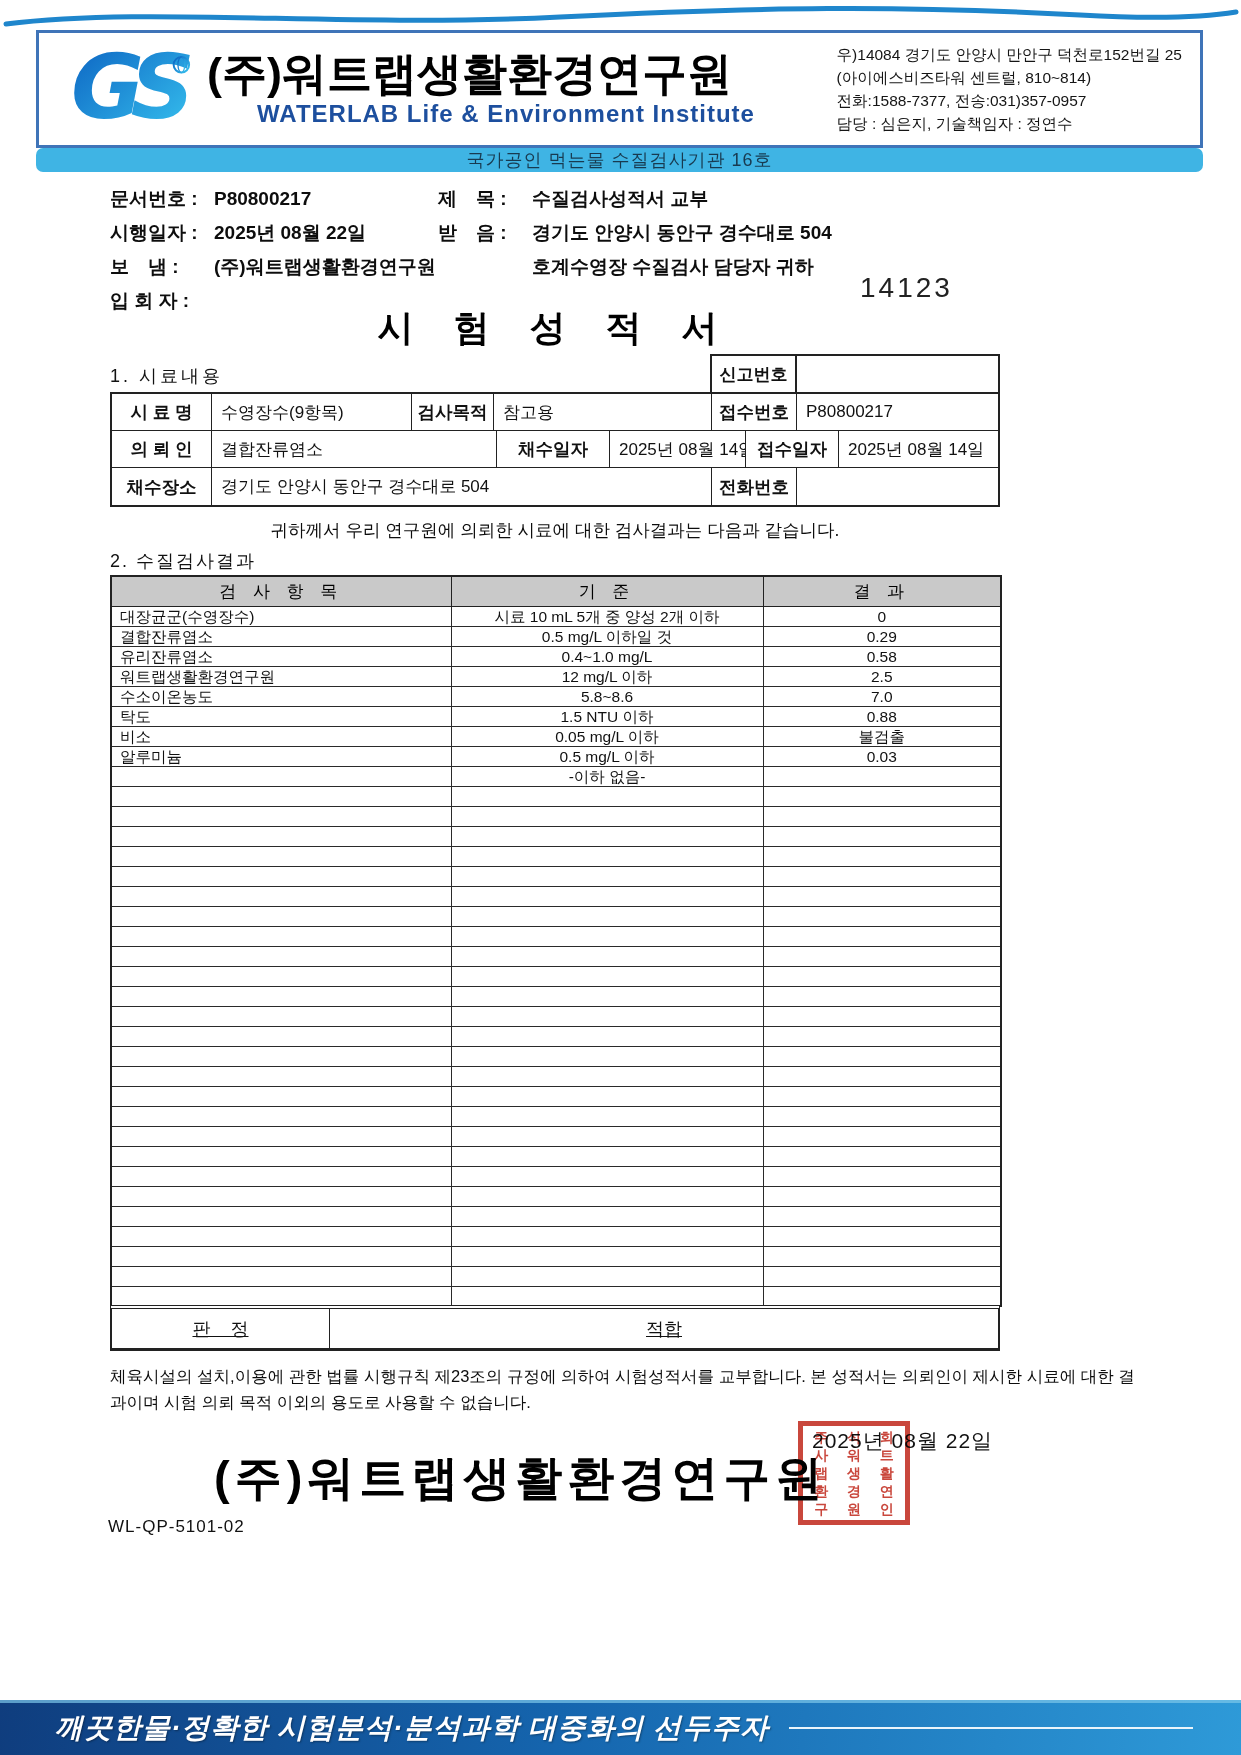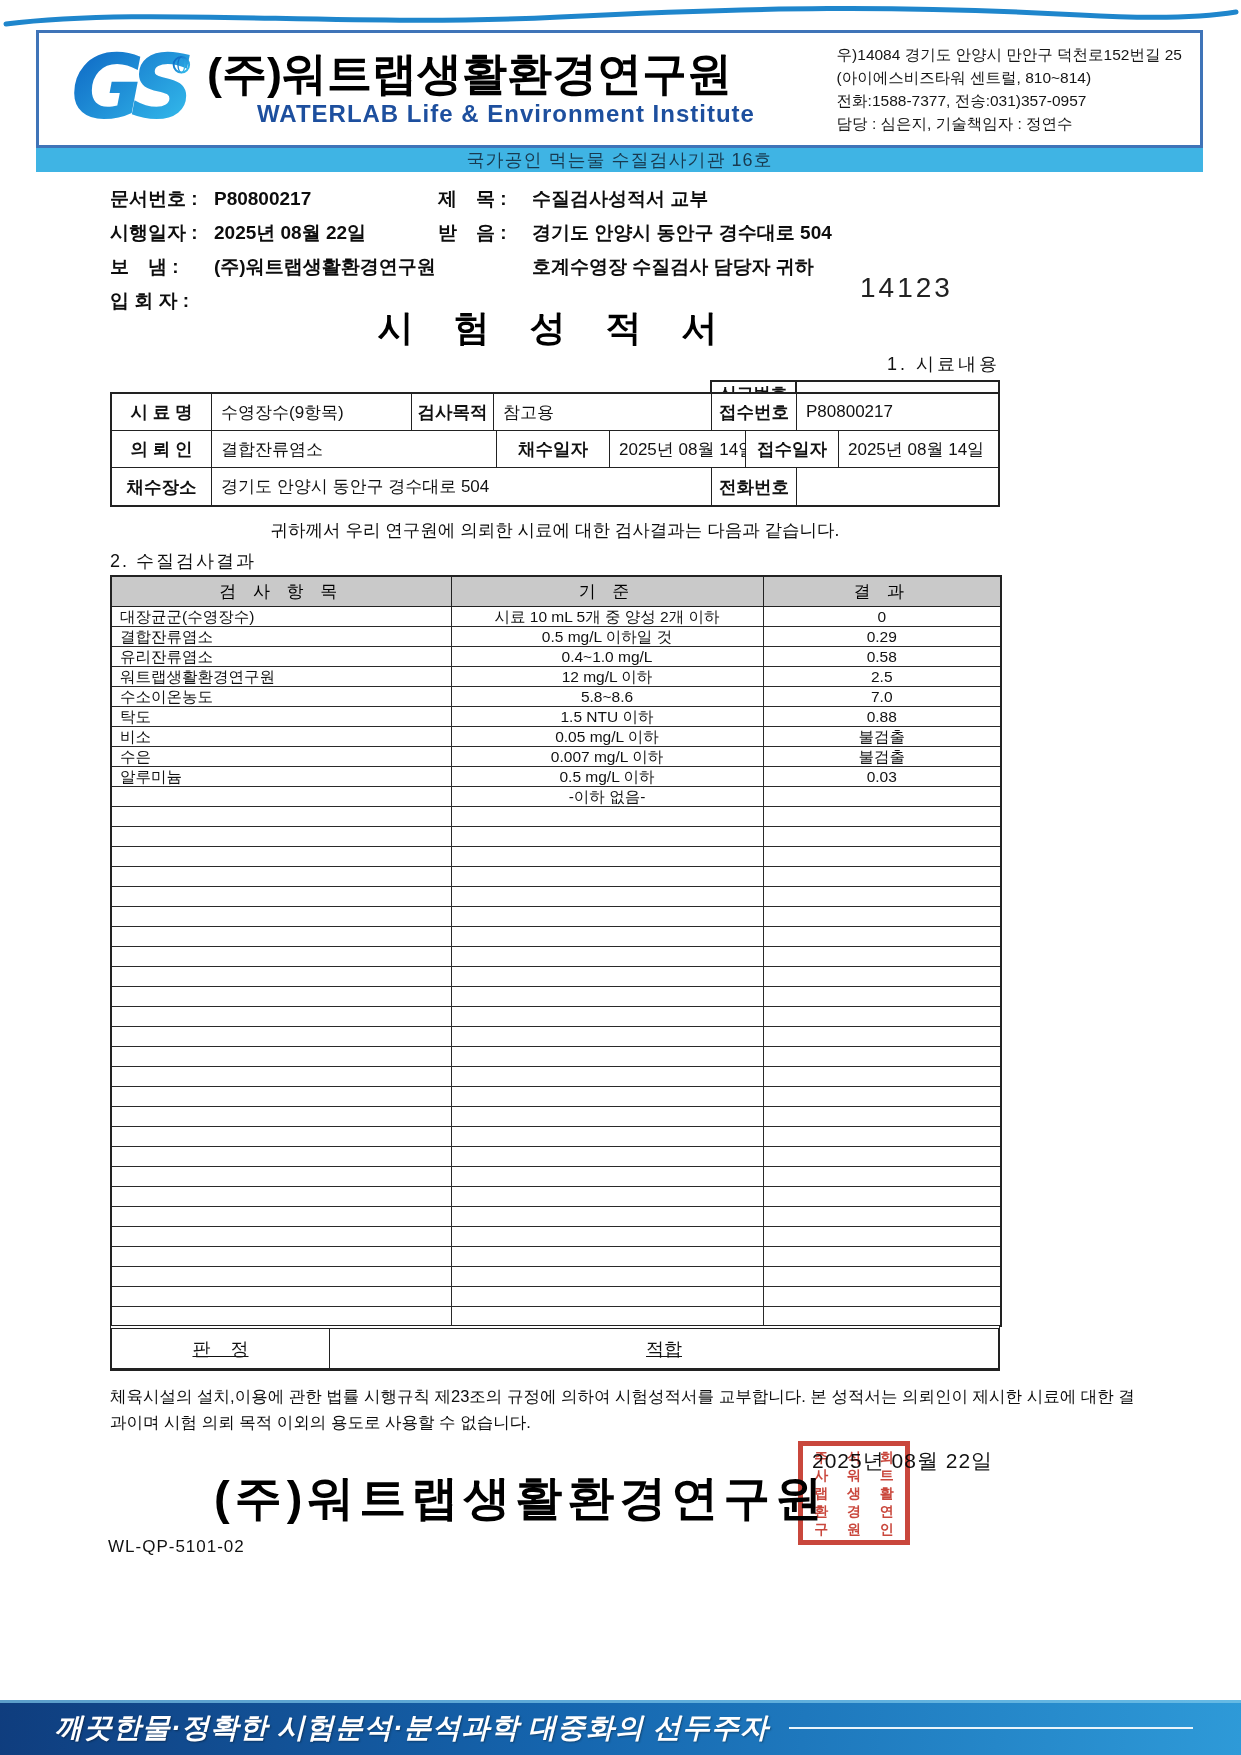--- a/index.html
+++ b/index.html
@@ -14,36 +14,36 @@
   .header-box { position:absolute; top:30px; left:36px; right:38px; height:118px;
     border:3px solid #3f74b8; display:flex; align-items:center; padding:6px 14px; background:#fff; }
   .logo-wrap { width:122px; height:98px; flex:0 0 auto; margin-left:18px; }
   .company-block { margin-left:14px; }
   .company-kr { font-size:45px; font-weight:bold; color:#000; letter-spacing:0px; line-height:1.05; }
   .company-en { font-size:24px; font-weight:bold; color:#1d4f9e; letter-spacing:1px; padding-left:50px; margin-top:3px; }
   .addr-block { margin-left:auto; font-size:15.5px; line-height:1.5; color:#151515; padding-right:4px; white-space:nowrap; }
 
   
   .cyan-band { position:absolute; top:148px; left:36px; right:38px; height:24px;
-    background:#3fb4e4; display:flex; align-items:flex-end; justify-content:center; }
+    background:#3fb4e4; display:flex; align-items:flex-end; justify-content:center;border-radius:7px; }
   .cyan-band span { font-size:18px; color:#183a50; font-weight:500; letter-spacing:1px; }
 
   
   .doc-info { position:absolute; top:182px; left:110px; width:910px;
     display:grid; grid-template-columns:104px 224px 94px 1fr; grid-auto-rows:34px; align-items:center;
     font-size:19px; font-weight:600; color:#0d0d0d; }
   .di-label { white-space:pre; }
   .entry-no { position:absolute; top:272px; left:836px; font-size:28px; letter-spacing:3px; font-weight:400; color:#222;margin-left:24px; }
 
   .main-title { position:absolute; top:304px; left:110px; width:890px; text-align:center;
     font-size:36px; font-weight:600; letter-spacing:15px; color:#000; }
 
   
   .section1-bar { position:absolute; top:352px; left:110px; width:890px; height:40px;
-    display:flex; justify-content:space-between; align-items:flex-end;flex-direction:column; }
+    display:flex; justify-content:space-between; align-items:flex-end; }
   .section-title1 { font-size:18px; letter-spacing:3px; font-weight:500; padding-bottom:4px; }
   .singo-box { width:290px; height:38px; border:2px solid #222; border-bottom:none; display:flex; background:#fff; }
   .singo-box .lbl { flex:0 0 85px; border-right:2px solid #222; display:flex; align-items:center; justify-content:center;
     font-weight:bold; font-size:17px; }
   .singo-box .val { flex:1; }
 
   
   .sample-table { position:absolute; top:392px; left:110px; width:890px; border:2px solid #222; background:#fff; }
   .s-row { display:flex; height:37px; border-bottom:1.5px solid #222; }
   .s-row:last-child { border-bottom:none; }
@@ -241,25 +241,20 @@
             <td class="c2">7.0</td>
           </tr>
           <tr class="data-row">
             <td class="c0">탁도</td>
             <td class="c1">1.5 NTU 이하</td>
             <td class="c2">0.88</td>
           </tr>
           <tr class="data-row">
             <td class="c0">비소</td>
             <td class="c1">0.05 mg/L 이하</td>
-            <td class="c2">불검출</td>
-          </tr>
-          <tr class="data-row">
-            <td class="c0">수은</td>
-            <td class="c1">0.007 mg/L 이하</td>
             <td class="c2">불검출</td>
           </tr>
           <tr class="data-row">
             <td class="c0">알루미늄</td>
             <td class="c1">0.5 mg/L 이하</td>
             <td class="c2">0.03</td>
           </tr>
           <tr class="data-row">
             <td class="c0"></td>
             <td class="c1">-이하 없음-</td>

